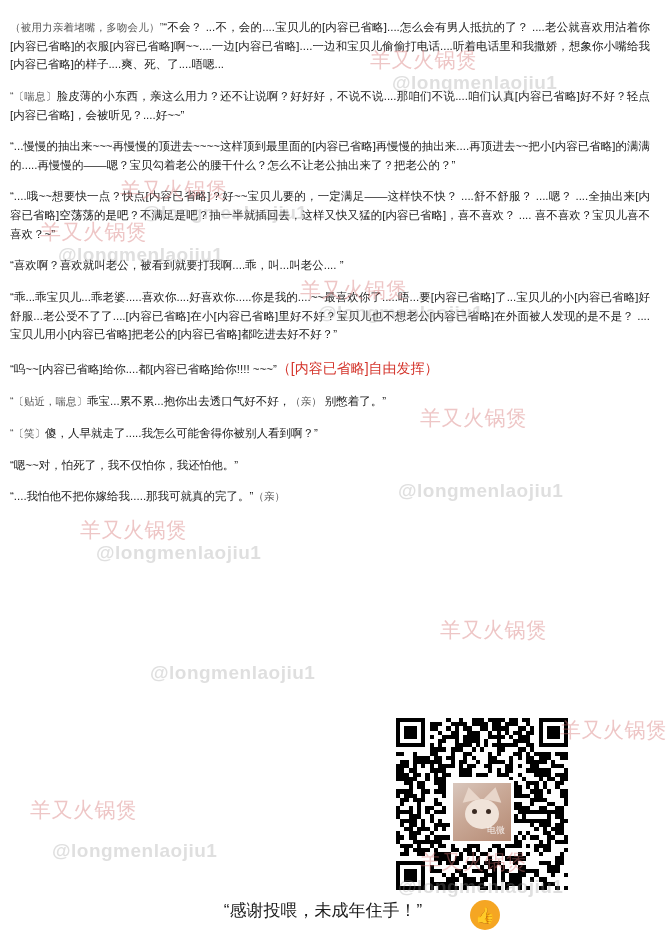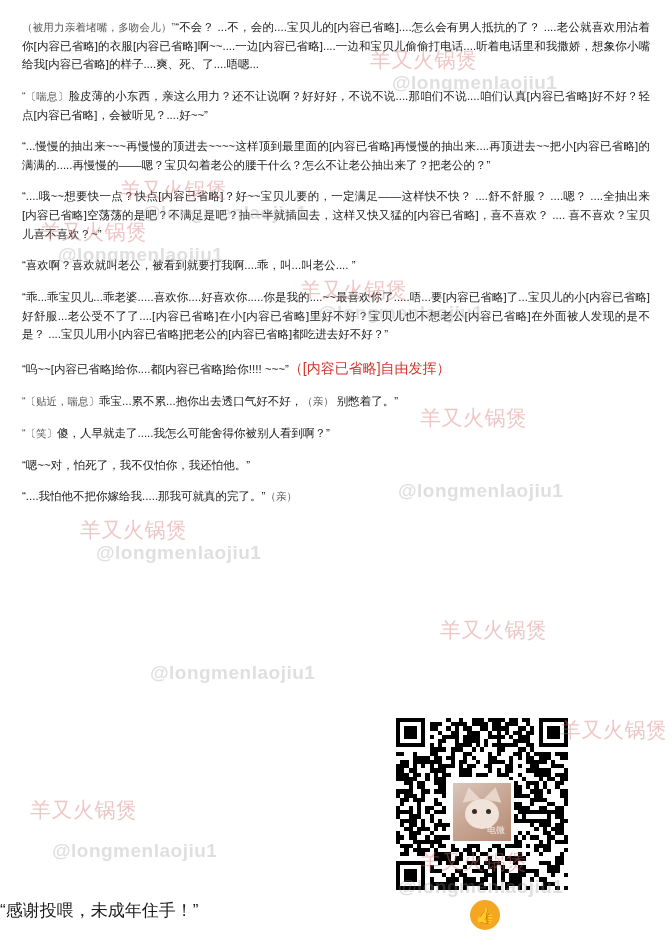--- a/index.html
+++ b/index.html
@@ -12,21 +12,21 @@
     background: #ffffff;
     font-family: "Liberation Sans", sans-serif;
     position: relative;
     overflow: hidden;
   }
   .page {
     position: relative;
     width: 672px;
     height: 948px;
     box-sizing: border-box;
-    padding: 18px 22px 0 22px;
+    padding: 18px 22px 0 10px;
   }
   .para {
     font-size: 11.5px;
     line-height: 1.62;
     color: #1a1a1a;
     margin: 0 0 13px 0;
     text-align: justify;
     position: relative;
     z-index: 2;
     word-break: break-all;
@@ -125,21 +125,21 @@
     justify-content: center;
     color: #ffffff;
     font-size: 16px;
     z-index: 4;
   }
   .footer-text {
     position: absolute;
     left: 0;
     right: 26px;
     bottom: 26px;
-    text-align: left;
+    text-align: center;
     font-size: 17px;
     color: #1a1a1a;
     z-index: 3;
     margin-top: 28px;
   }
 </style>
 </head>
 <body>
 
 <div class="page">

